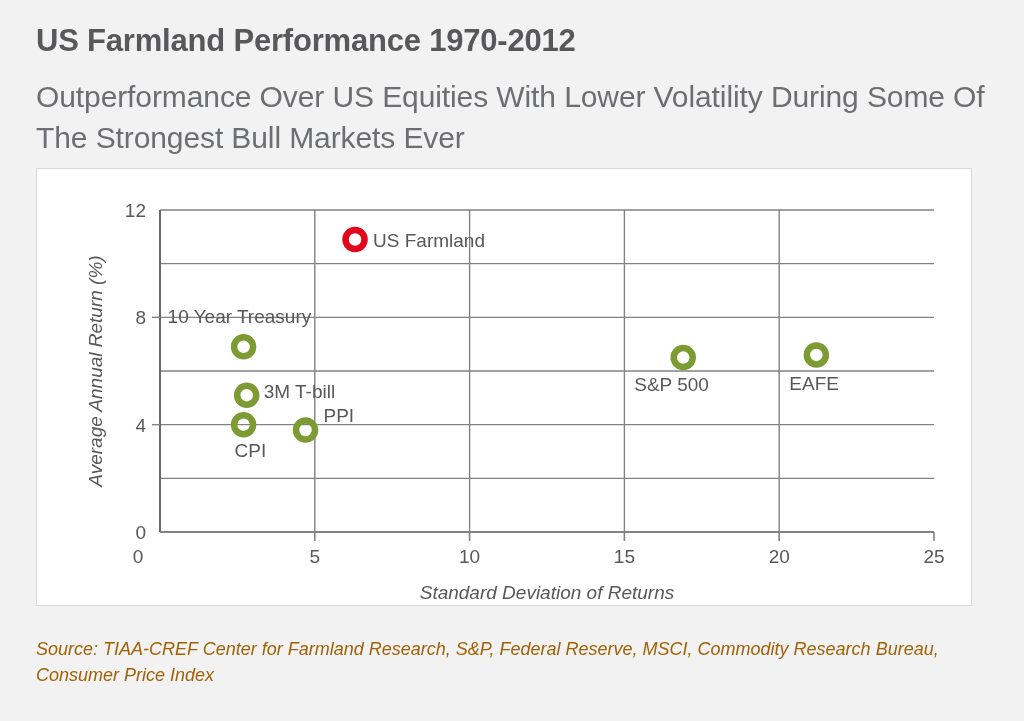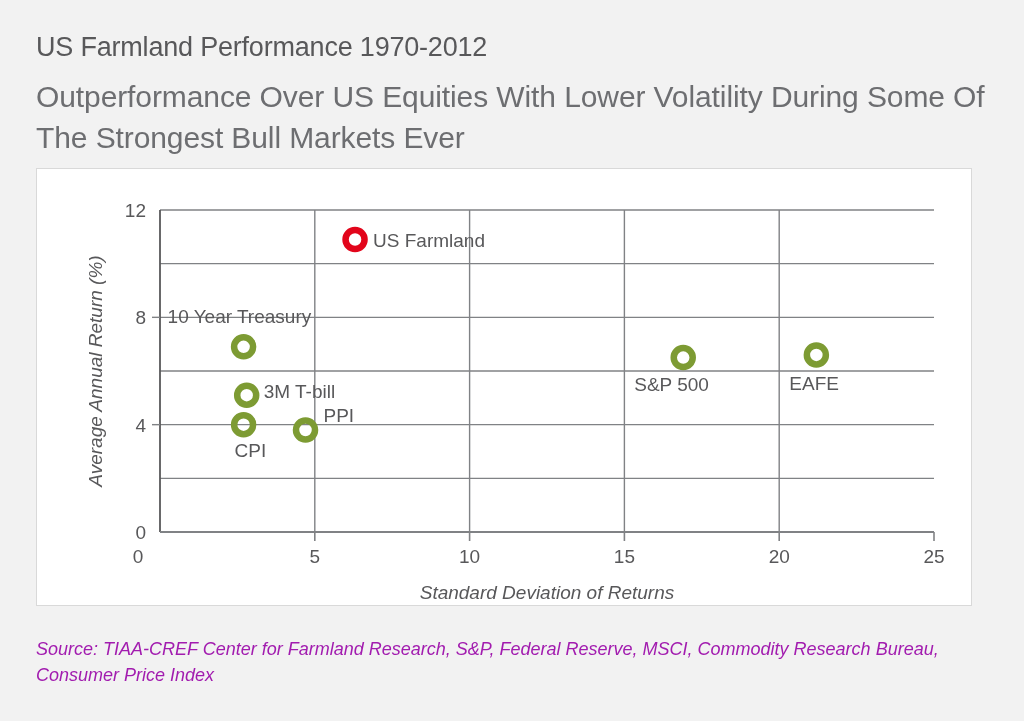--- a/index.html
+++ b/index.html
@@ -16,23 +16,23 @@
   .page {
     position: relative;
     width: 1024px;
     height: 721px;
     box-sizing: border-box;
     padding: 0 34px;
   }
   .title {
     position: absolute;
     left: 36px;
-    top: 32px;
-    font-size: 27px;
-    font-weight: normal;
+    top: 23px;
+    font-size: 31px;
+    font-weight: bold;
     color: #58585a;
     letter-spacing: -0.2px;
   }
   .subtitle {
     position: absolute;
     left: 36px;
     top: 76px;
     width: 950px;
     font-size: 30px;
     font-weight: normal;
@@ -53,21 +53,21 @@
   .chart-svg {
     display: block;
   }
   .source {
     position: absolute;
     left: 36px;
     top: 636px;
     width: 940px;
     font-size: 18px;
     font-style: italic;
-    color: #a21caf;
+    color: #a16207;
     line-height: 1.45;
   }
   text {
     font-family: "Liberation Sans", sans-serif;
   }
   .tick-label {
     font-size: 19px;
     fill: #58585a;
   }
   .axis-title {

